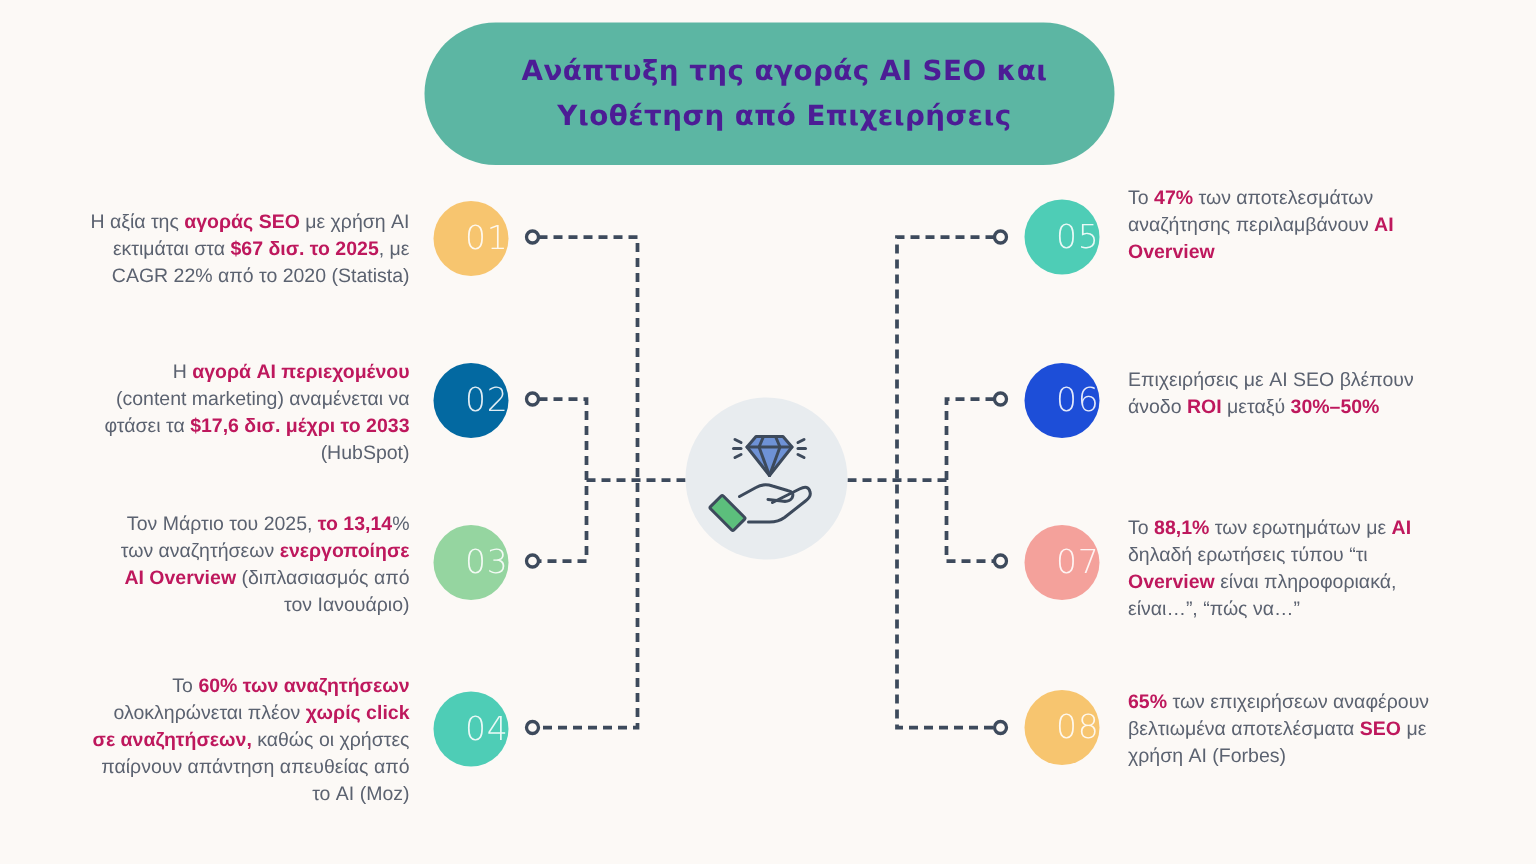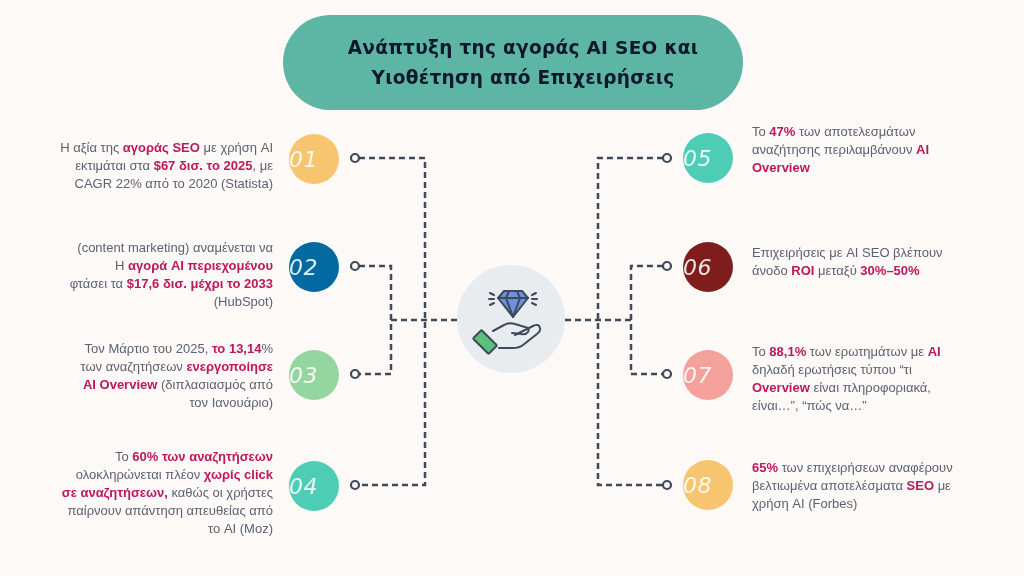--- a/index.html
+++ b/index.html
@@ -5,30 +5,30 @@
   html, body { margin:0; padding:0; }
   body {
     width:1024px; height:576px; overflow:hidden; position:relative;
     background:#FCF9F6;
     font-family:"Liberation Sans", sans-serif;
   }
   .title-pill {
     position:absolute; left:283px; top:15px; width:460px; height:95px;
     border-radius:48px; background:#5CB6A3;
     display:flex; flex-direction:column; align-items:center; justify-content:center;
-    color:#0f172a; font-family:"DejaVu Sans", sans-serif; font-weight:700;
+    color:#4c1d95; font-family:"DejaVu Sans", sans-serif; font-weight:700;
     font-size:18.5px; line-height:30px; letter-spacing:0.3px;
     padding-left:20px; box-sizing:border-box;
   }
   .connectors { position:absolute; left:0; top:0; width:1024px; height:576px; pointer-events:none; }
   .num-circle {
     position:absolute; width:50px; height:50px; border-radius:50%;
-    display:flex; align-items:center; justify-content:flex-start;
+    display:flex; align-items:center; justify-content:flex-end;
     color:rgba(255,255,255,0.88); font-family:"DejaVu Sans", sans-serif;
-    font-weight:300; font-size:22px; letter-spacing:0.5px;font-style:italic;
+    font-weight:300; font-size:22px; letter-spacing:0.5px;
   }
   .num-circle.left { left:289px; }
   .num-circle.right { left:683px; }
   .txt {
     position:absolute; font-size:13px; line-height:18px; color:#5B6270;
     white-space:nowrap;
   }
   .txt.left { right:751px; text-align:right;margin-left:34px; }
   .txt.right { left:752px; text-align:left; }
   .txt b { color:#be185d; font-weight:700; }
@@ -105,38 +105,38 @@
   </div>
 <div class="num-circle left" style="top:350px;background:#95D5A0">
     <span>03</span>
   </div>
 <div class="num-circle left" style="top:461px;background:#4ECDB6">
     <span>04</span>
   </div>
 <div class="num-circle right" style="top:133px;background:#4ECDB6">
     <span>05</span>
   </div>
-<div class="num-circle right" style="top:242px;background:#7f1d1d">
+<div class="num-circle right" style="top:242px;background:#1d4ed8">
     <span>06</span>
   </div>
 <div class="num-circle right" style="top:350px;background:#F4A19B">
     <span>07</span>
   </div>
 <div class="num-circle right" style="top:460px;background:#F7C56F">
     <span>08</span>
   </div>
 
 <div class="txt left" style="top:139px">
     <div><span>Η αξία της </span><b>αγοράς SEO</b><span> με χρήση AI</span></div>
     <div><span>εκτιμάται στα </span><b>$67 δισ. το 2025</b><span>, με</span></div>
     <div><span>CAGR 22% από το 2020 (Statista)</span></div>
   </div>
 <div class="txt left" style="top:239px">
+    <div><span>Η </span><b>αγορά AI περιεχομένου</b></div>
     <div><span>(content marketing) αναμένεται να</span></div>
-    <div><span>Η </span><b>αγορά AI περιεχομένου</b></div>
     <div><span>φτάσει τα </span><b>$17,6 δισ. μέχρι το 2033</b></div>
     <div><span>(HubSpot)</span></div>
   </div>
 <div class="txt left" style="top:340px">
     <div><span>Τον Μάρτιο του 2025, </span><b>το 13,14</b><span>%</span></div>
     <div><span>των αναζητήσεων </span><b>ενεργοποίησε</b></div>
     <div><b>AI Overview</b><span> (διπλασιασμός από</span></div>
     <div><span>τον Ιανουάριο)</span></div>
   </div>
 <div class="txt left" style="top:448px">

